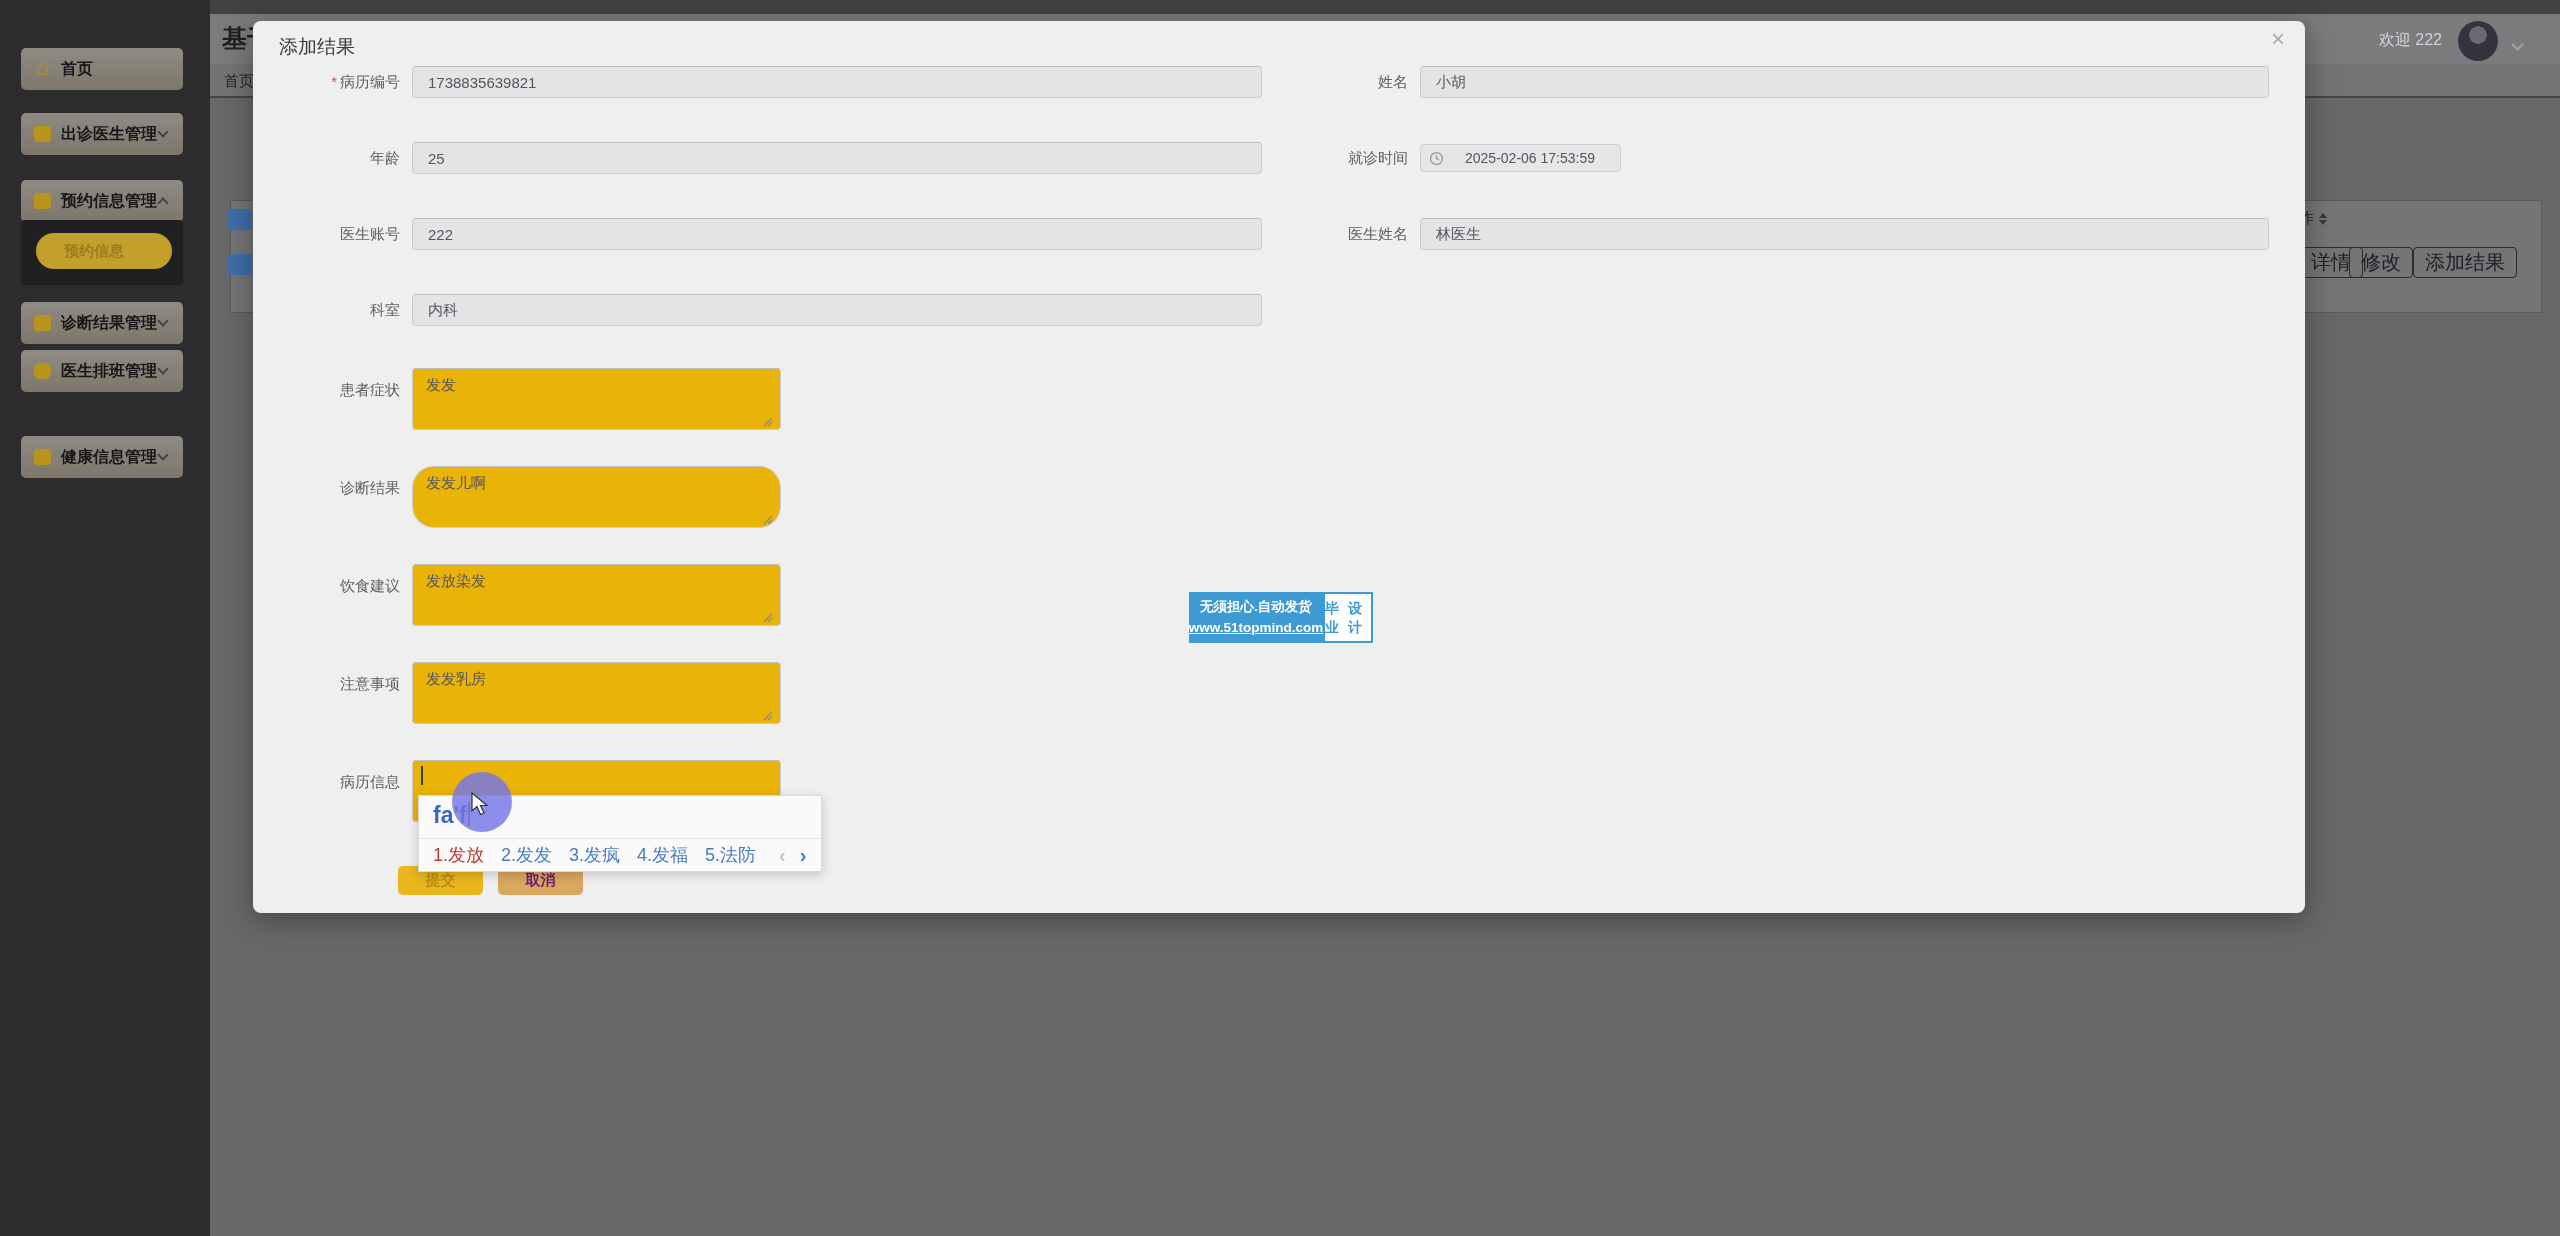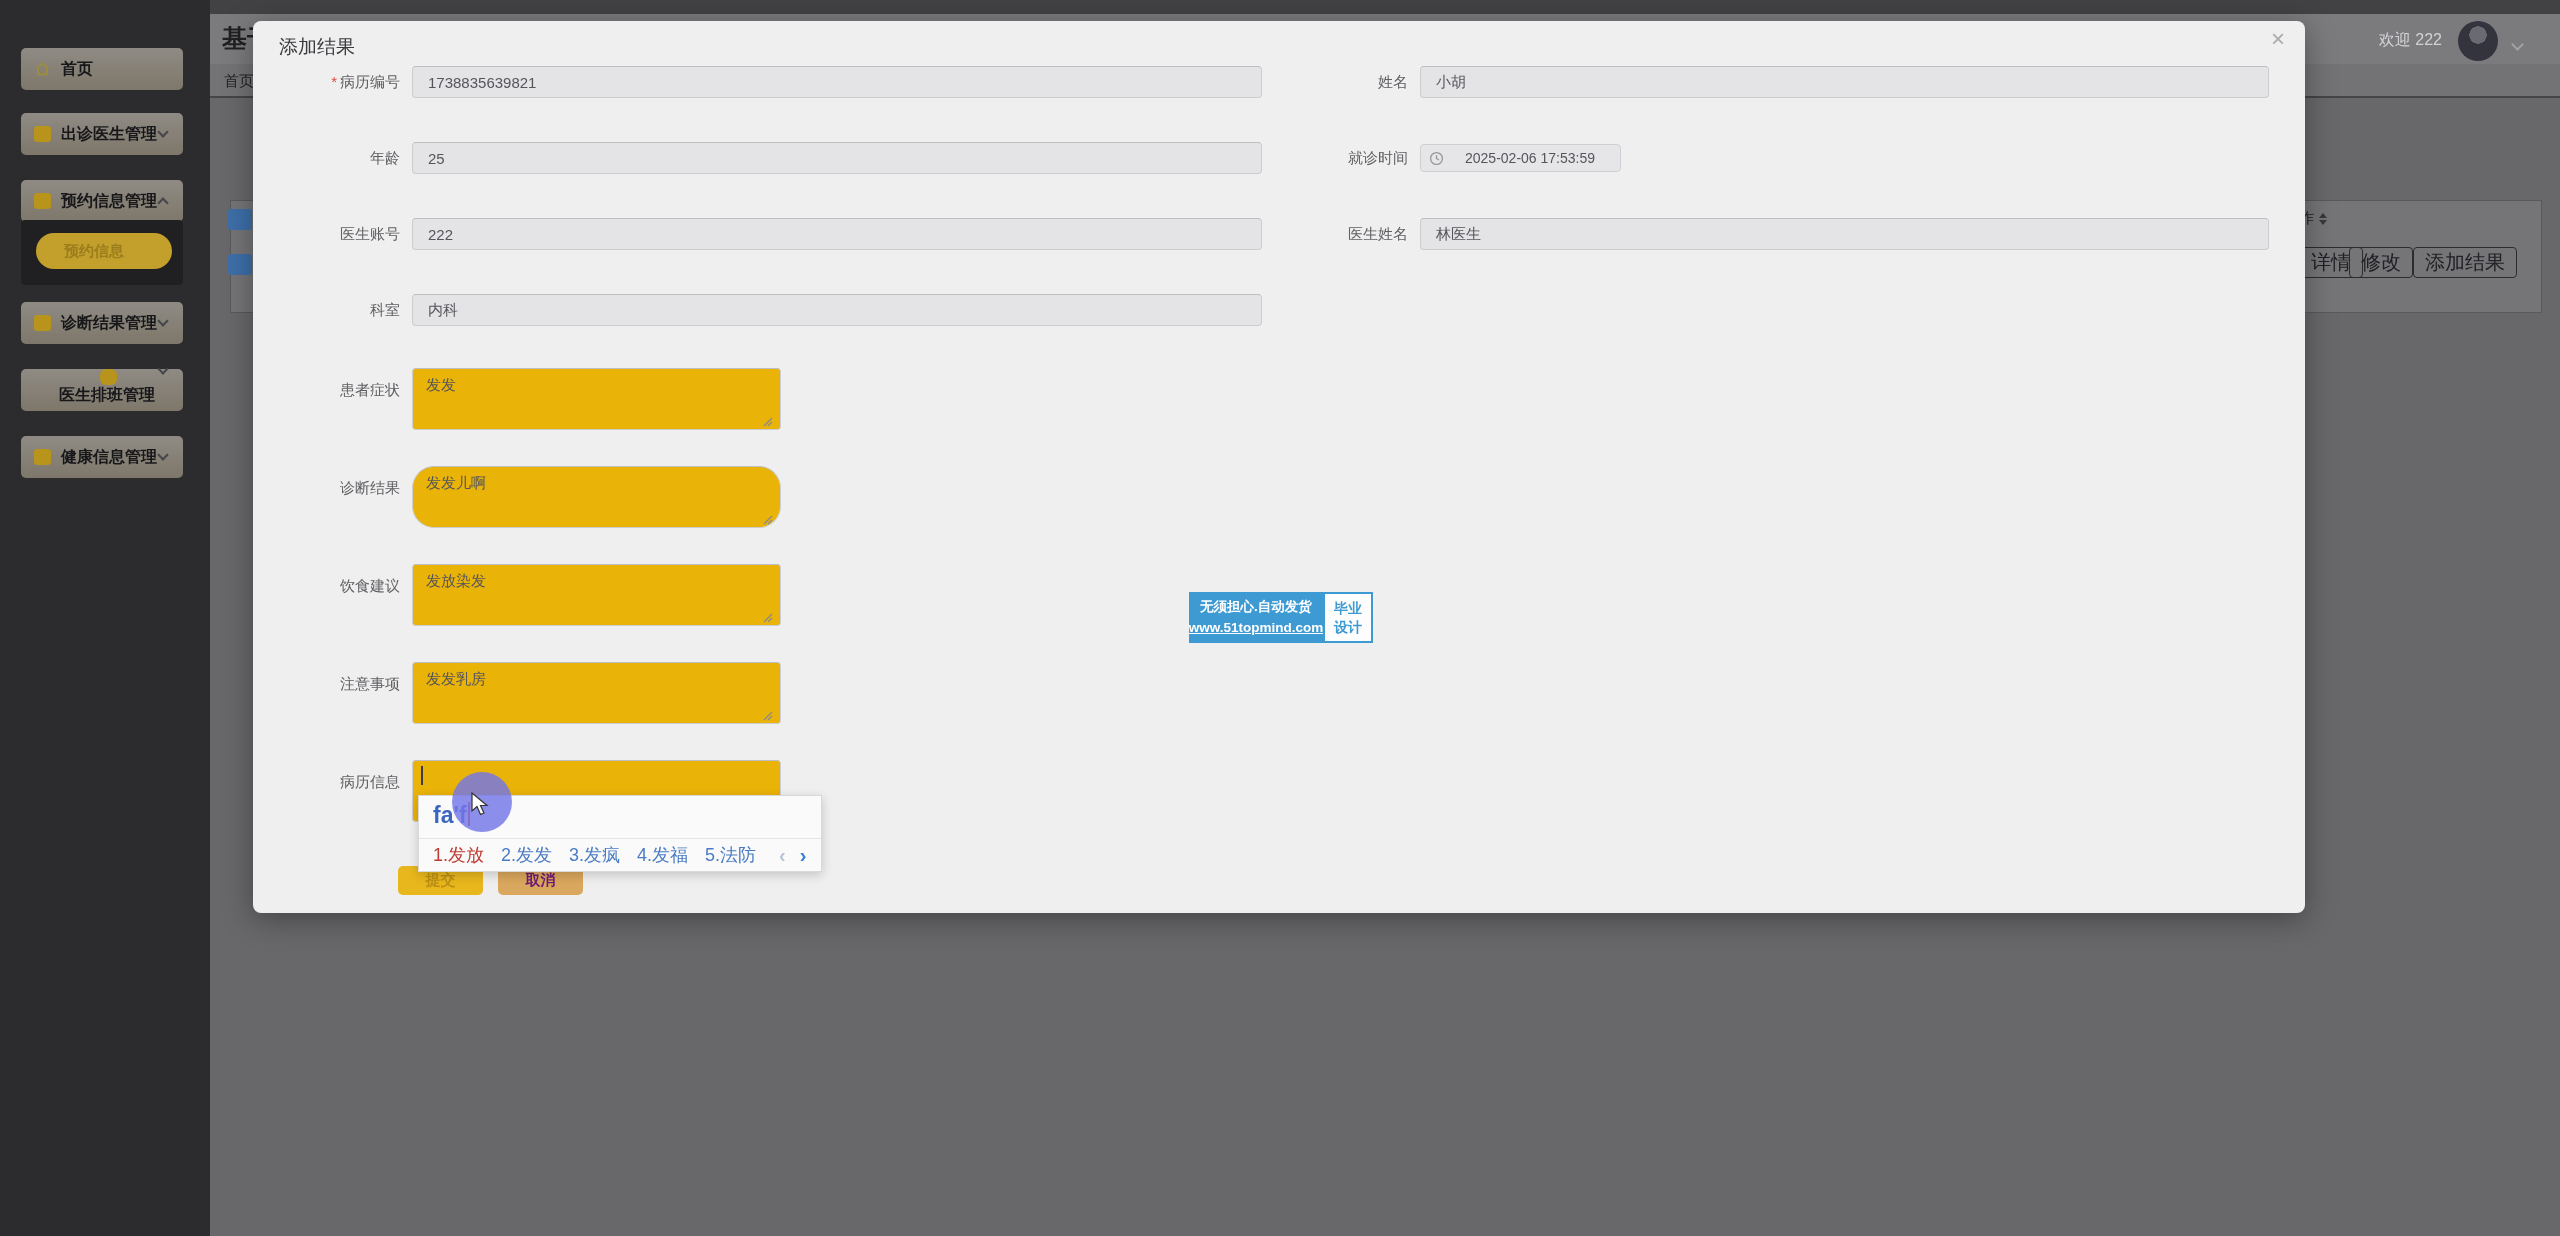--- a/index.html
+++ b/index.html
@@ -77,21 +77,21 @@
   .ime-pg { margin-left:6px; display:flex; gap:14px; font-size:20px; font-weight:bold; }
   .pg-prev { color:#b9c4d4; cursor:default; }
   .pg-next { color:#3b7fd4; cursor:pointer; }
 
   
   .wm { position:absolute; left:1189px; top:592px; width:184px; height:51px; display:flex; z-index:30; }
   .wm-left { width:134px; background:#3e9ad3; color:#fff; font-size:13.5px; font-weight:bold;
     display:flex; flex-direction:column; justify-content:center; align-items:center; line-height:1.55; }
   .wm-left .u { text-decoration:underline; }
   .wm-badge { width:50px; background:#fdfdfd; border:2px solid #3e9ad3; color:#3e9ad3; font-size:14px; font-weight:bold;
-    display:flex; flex-direction:column; justify-content:center; align-items:center; line-height:1.3; }
+    display:flex; justify-content:center; align-items:center; line-height:1.3; }
 
   
   .click-circle { position:absolute; left:452px; top:772px; width:60px; height:60px; border-radius:50%;
     background:rgba(116,118,232,.82); z-index:40; pointer-events:none; }
   .mouse-arrow { position:absolute; left:470px; top:792px; z-index:41; pointer-events:none; }
 </style>
 </head>
 <body>
 
 <div class="topstrip"></div>
@@ -146,21 +146,21 @@
       <span>预约信息</span>
     </div>
   </div>
 
   <div class="menu-btn" style="top:302px;">
     <span class="menu-icon sq-icon"></span>
     <span class="label">诊断结果管理</span>
     <span class="chev down"></span>
   </div>
 
-  <div class="menu-btn" style="top:369px;flex-direction:column;">
+  <div class="menu-btn" style="top:350px;">
     <span class="menu-icon sq-icon" style="border-radius:6px;"></span>
     <span class="label">医生排班管理</span>
     <span class="chev down"></span>
   </div>
 
   <div class="menu-btn" style="top:436px;">
     <span class="menu-icon sq-icon"></span>
     <span class="label">健康信息管理</span>
     <span class="chev down"></span>
   </div>

